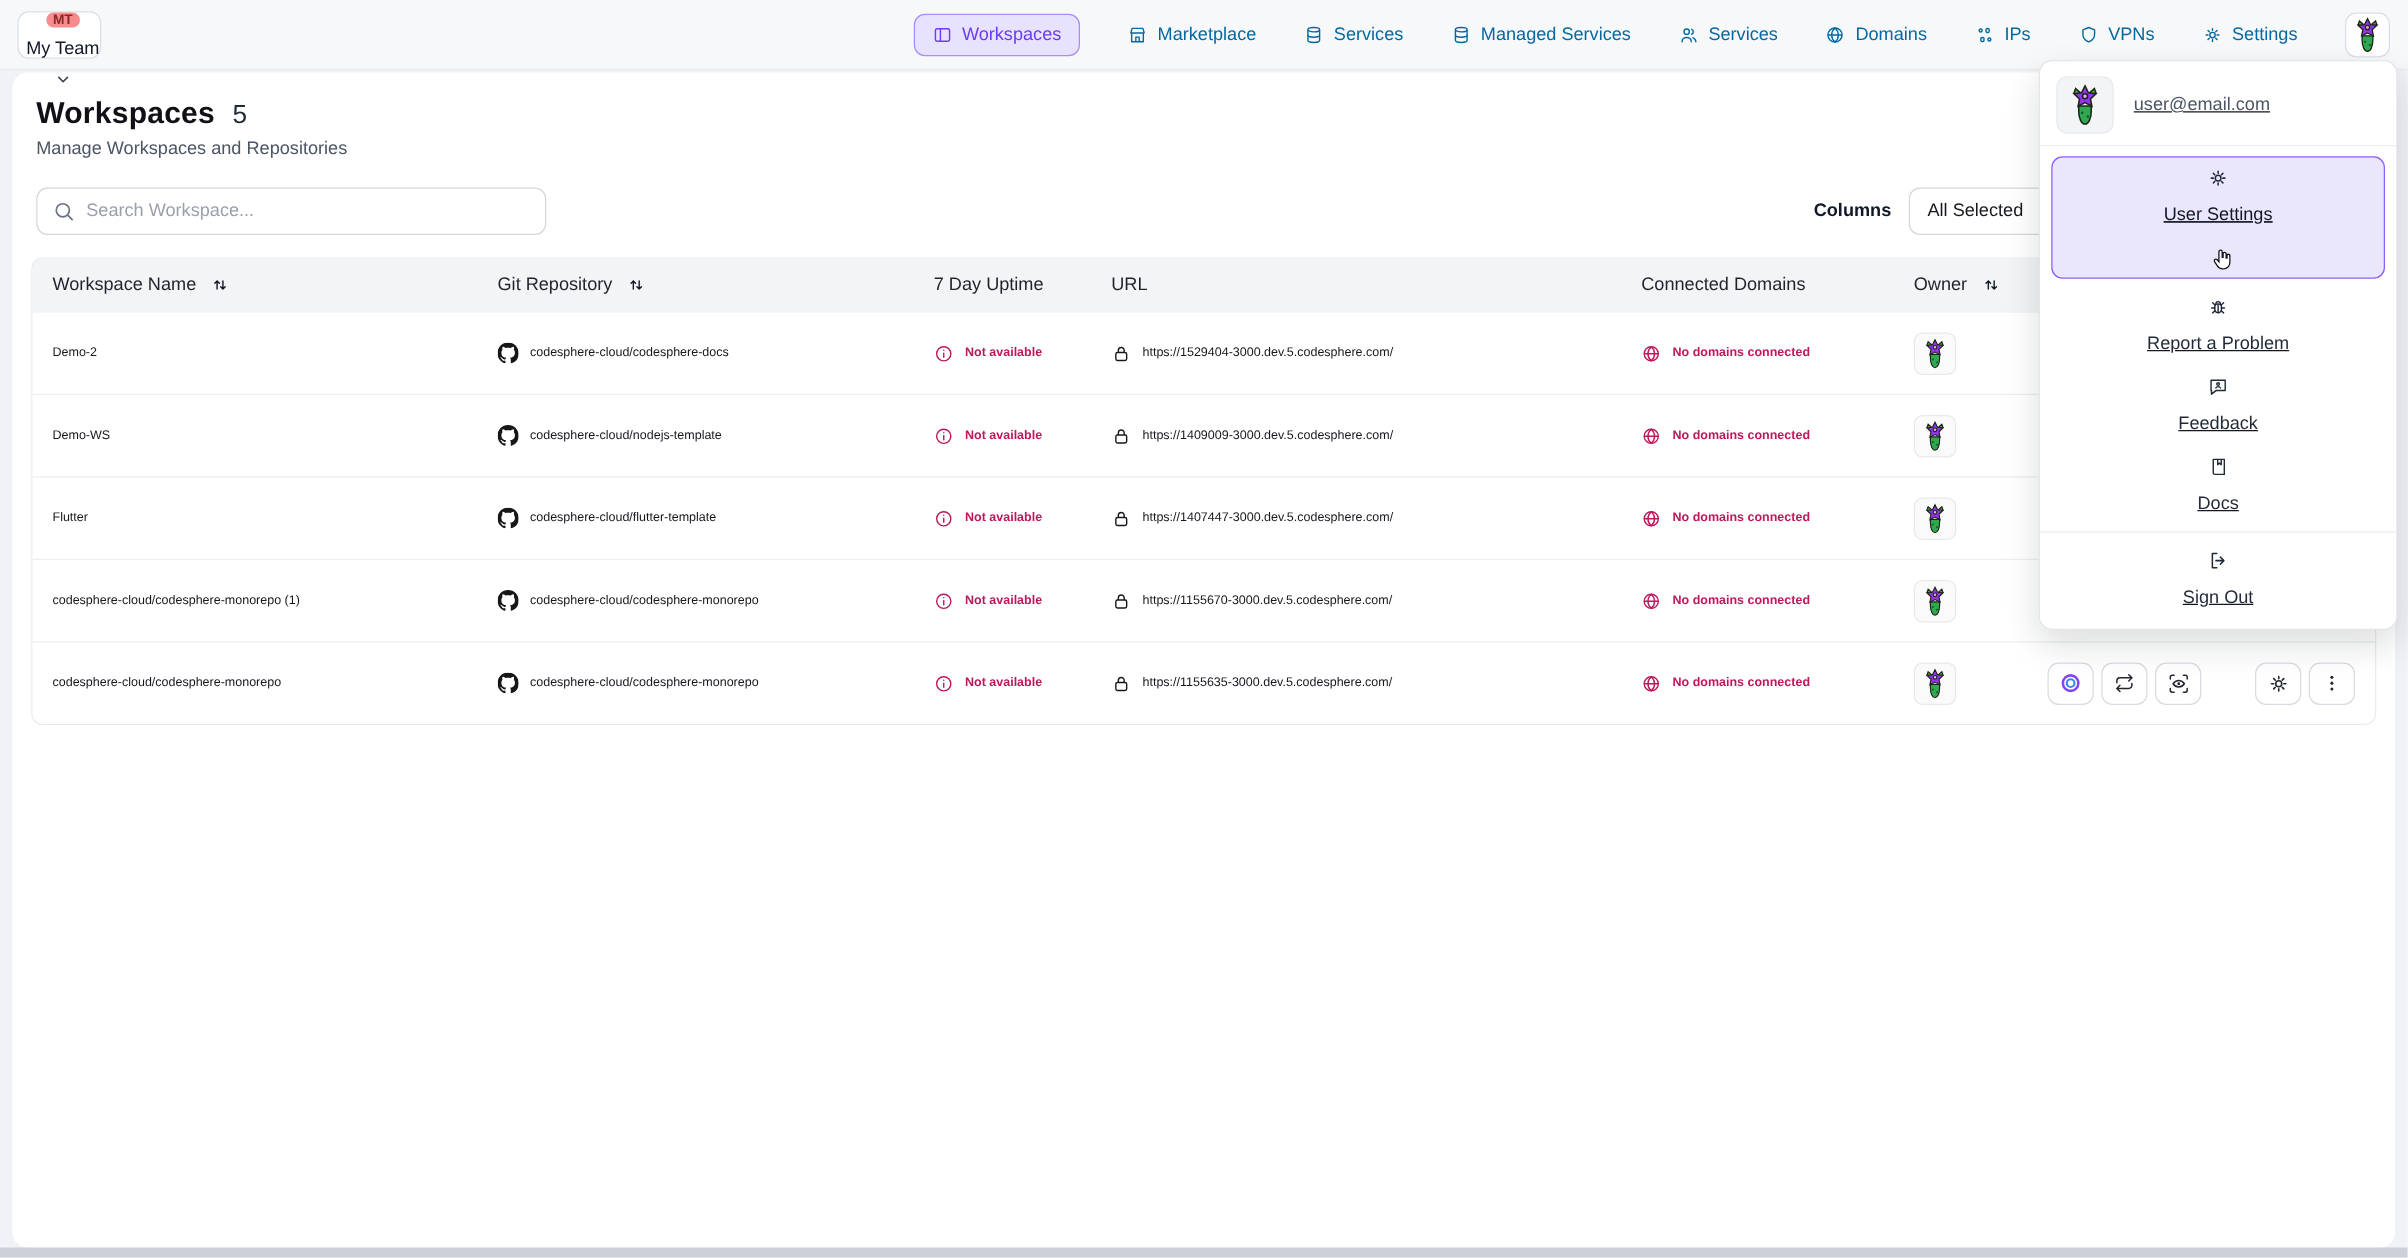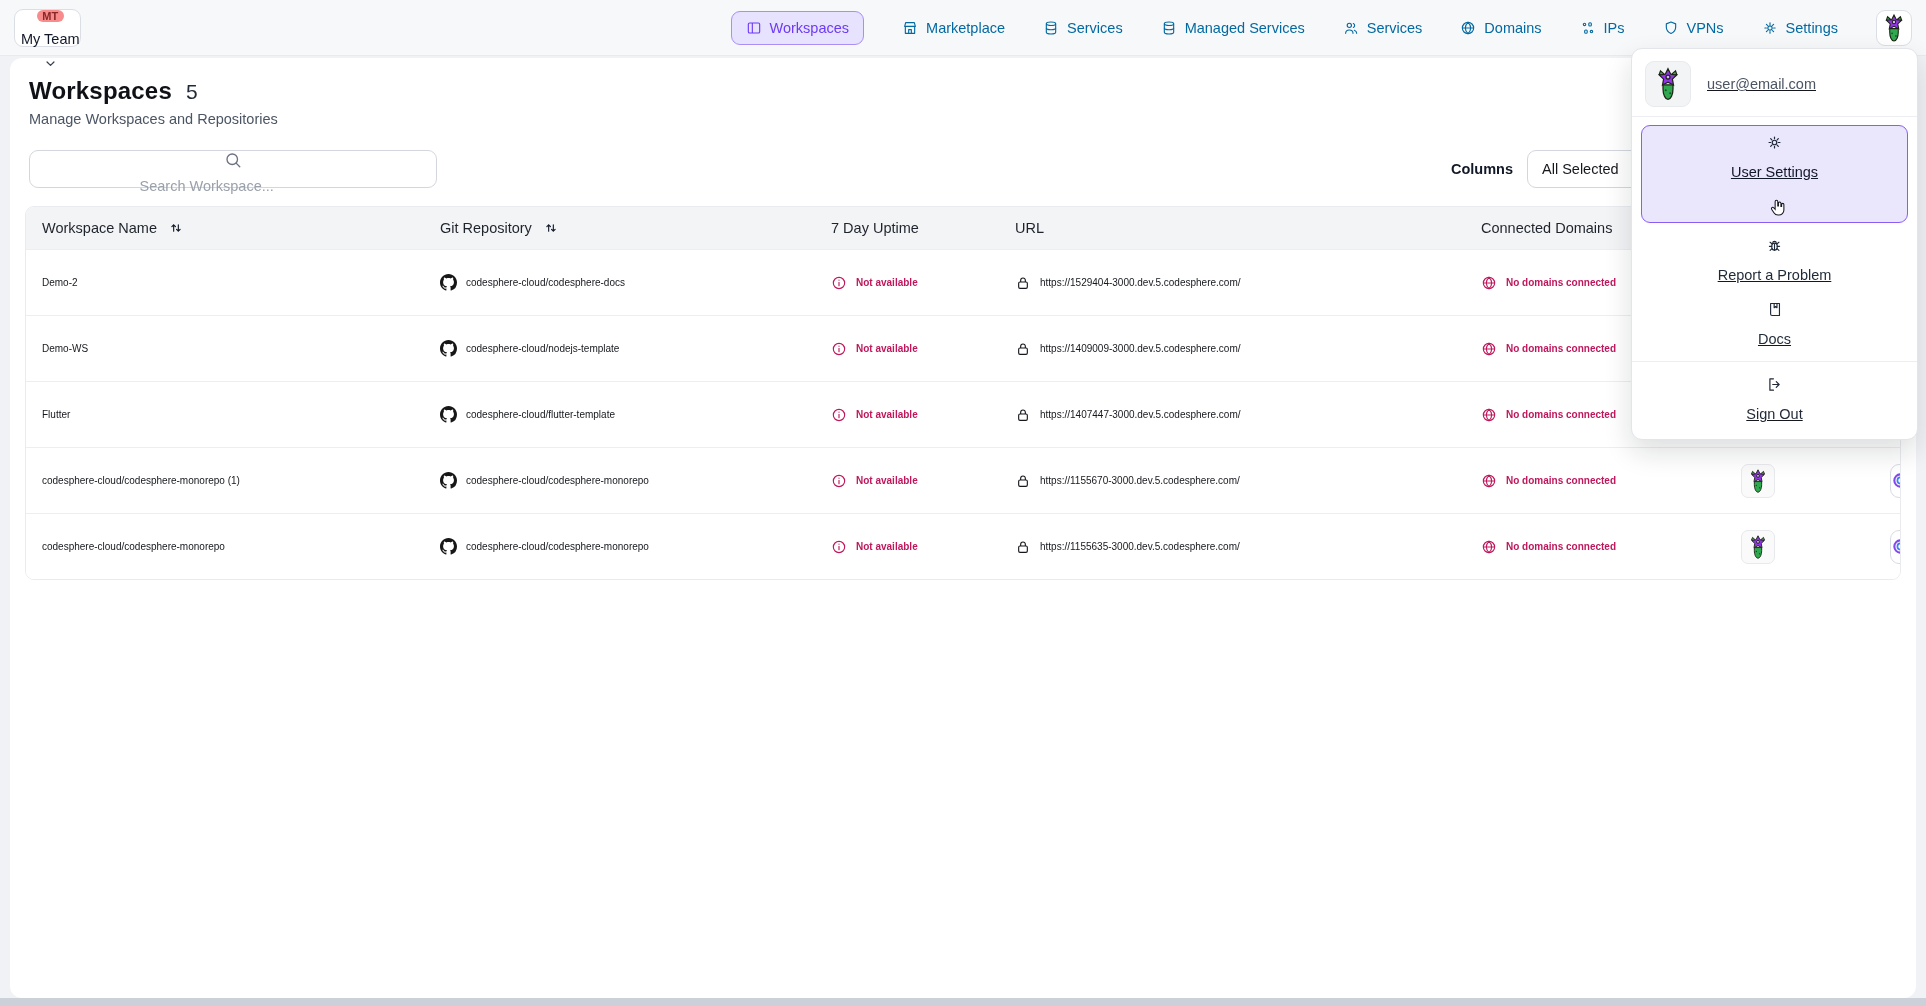--- a/index.html
+++ b/index.html
@@ -30,32 +30,32 @@
   .page-head { padding:19px 0 0 19px; }
   .title-row { display:flex; align-items:baseline; gap:14px; }
   .page-title { font-size:24px; font-weight:700; color:#0f1117; letter-spacing:.2px; }
   .page-count { font-size:21px; font-weight:500; color:#1f2937; }
   .page-sub { margin-top:6px; font-size:14.5px; color:#4b5563; }
 
   
   .toolbar { position:relative; margin:23px 15px 0 19px; height:38px; }
   .search-box { position:absolute; left:0; top:0; width:408px; height:38px; background:#fff;
                 border:1px solid #d3d7dd; border-radius:9px; display:flex; align-items:center;
-                padding:0 12px; gap:9px; color:#6b7280;flex-direction:column; }
+                padding:0 12px; gap:9px; color:#6b7280; }
   .search-box input { border:none; outline:none; flex:1; font-size:14.5px; background:transparent;
                       font-family:"Liberation Sans", sans-serif; color:#16181d; }
   .search-box input::placeholder { color:#9aa1ab; }
   .toolbar-right { position:absolute; right:0; top:0; height:38px; display:flex; align-items:center; gap:14px; }
   .columns-label { font-size:14.5px; font-weight:600; color:#111827; }
   .columns-select { width:374px; height:38px; background:#fff; border:1px solid #d3d7dd; border-radius:9px;
                     display:flex; align-items:center; justify-content:space-between; padding:0 14px; font-size:14.5px; color:#16181d; }
 
   
   .table { margin:18px 15px 0; border:1px solid #e9ebef; border-radius:9px; overflow:hidden; }
-  .tgrid { display:grid; grid-template-columns:356px 349px 142px 424px 226px 99px 1fr; align-items:center;gap:42px; }
+  .tgrid { display:grid; grid-template-columns:356px 349px 142px 424px 226px 99px 1fr; align-items:center; }
   .thead { background:#f3f4f6; height:42px; }
   .th { display:flex; align-items:center; gap:11px; padding-left:16px; font-size:14.5px; font-weight:500; color:#1f232b; }
   .th.owner { padding-left:8px; }
   .trow { height:66px; border-top:1px solid #eceef1; background:#fff; }
   .cell { display:flex; align-items:center; gap:9px; padding-left:16px; font-size:10px; min-width:0; }
   .cell.owner { padding-left:8px; }
   .muted { color:#be185d;font-weight:bold; }
   .sort-ic { color:#111827; }
   .avatar-box { width:34px; height:34px; background:#fafafb; border:1px solid #e7e9ed; border-radius:7px;
                 display:flex; align-items:center; justify-content:center; }
@@ -663,20 +663,26 @@
   </div>
 
   <div class="menu-item">
     <svg class="ic" width="17" height="17">
         <use href="#i-bug"></use>
       </svg>
     <span>Report a Problem</span>
   </div>
   <div class="menu-item">
     <svg class="ic" width="17" height="17">
+        <use href="#i-chat"></use>
+      </svg>
+    <span>Feedback</span>
+  </div>
+  <div class="menu-item">
+    <svg class="ic" width="17" height="17">
         <use href="#i-book"></use>
       </svg>
     <span>Docs</span>
   </div>
   <div class="menu-divider" style="margin-top:6px"></div>
   <div class="menu-item" style="margin-top:6px">
     <svg class="ic" width="17" height="17">
         <use href="#i-signout"></use>
       </svg>
     <span>Sign Out</span>

